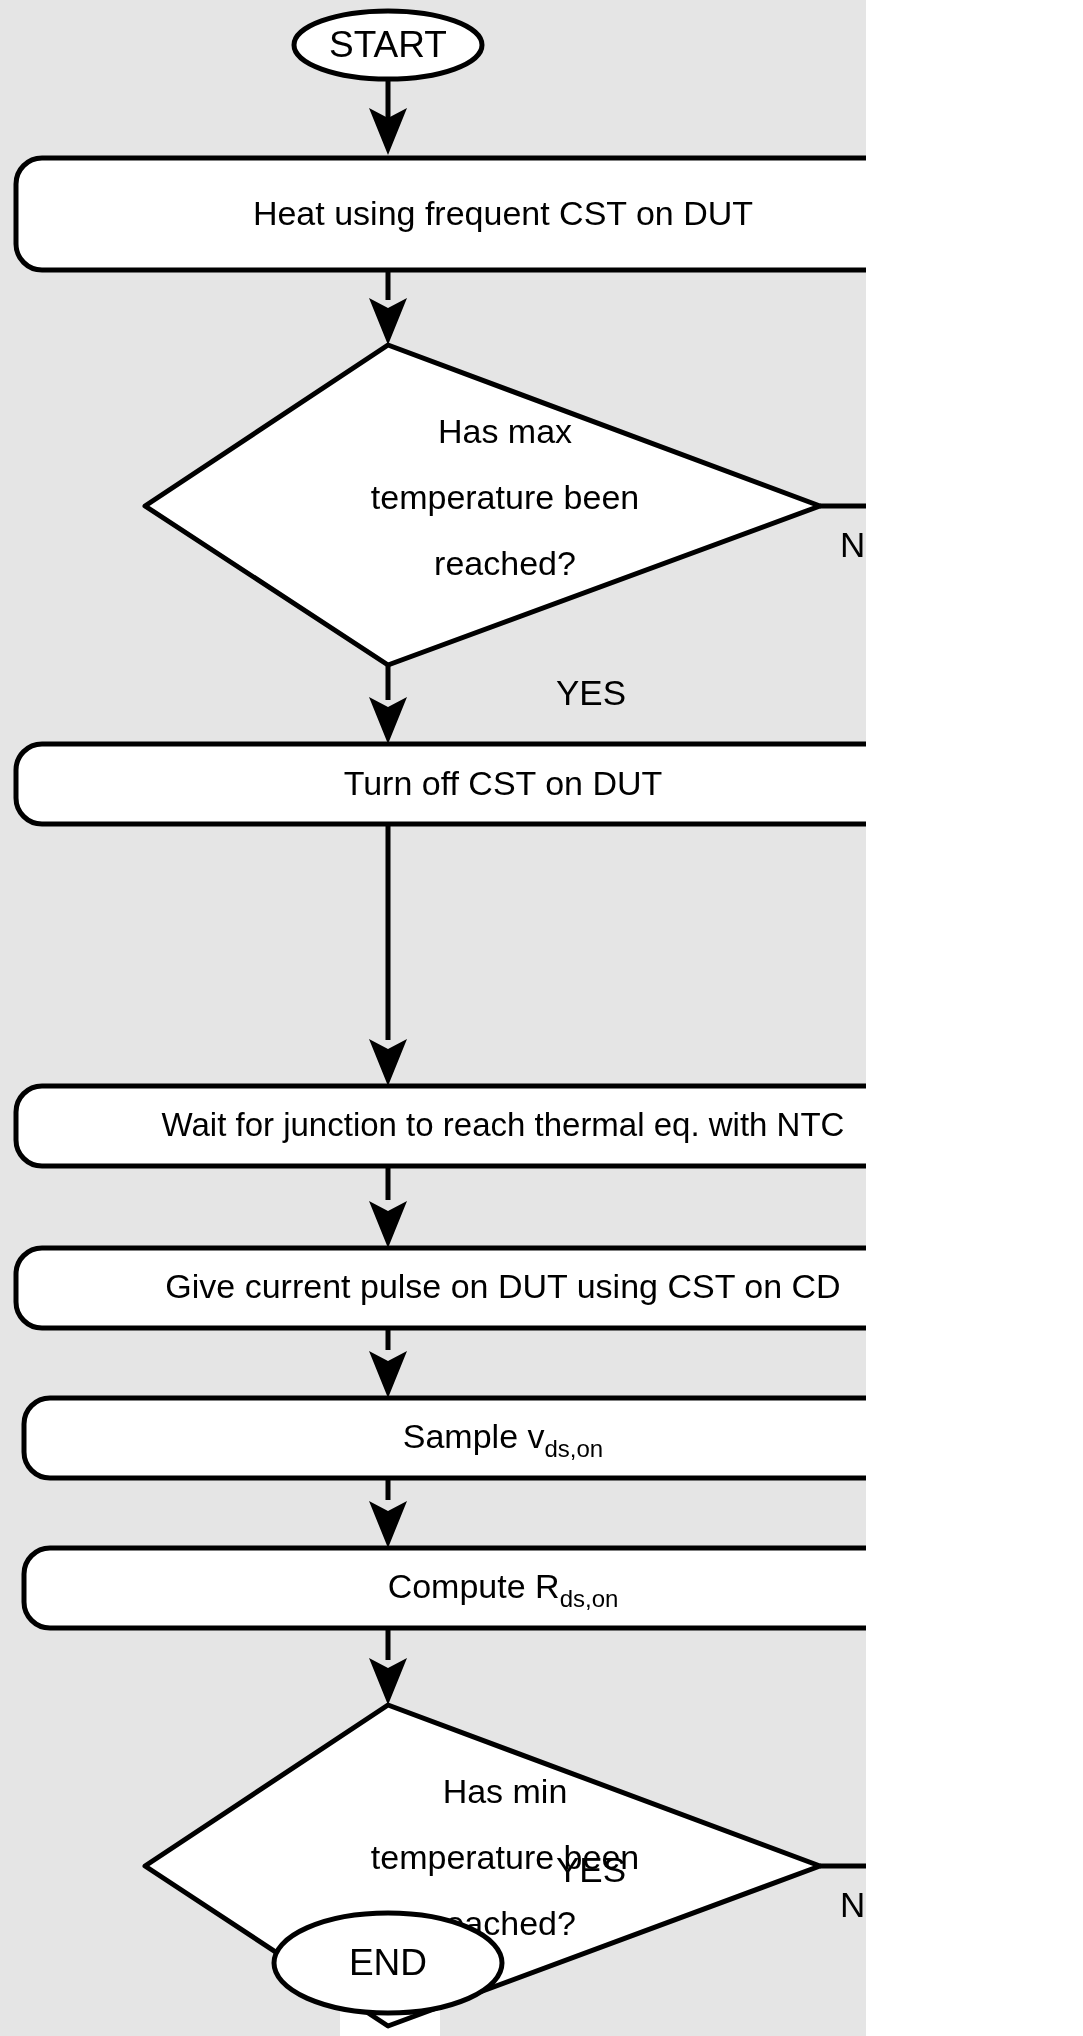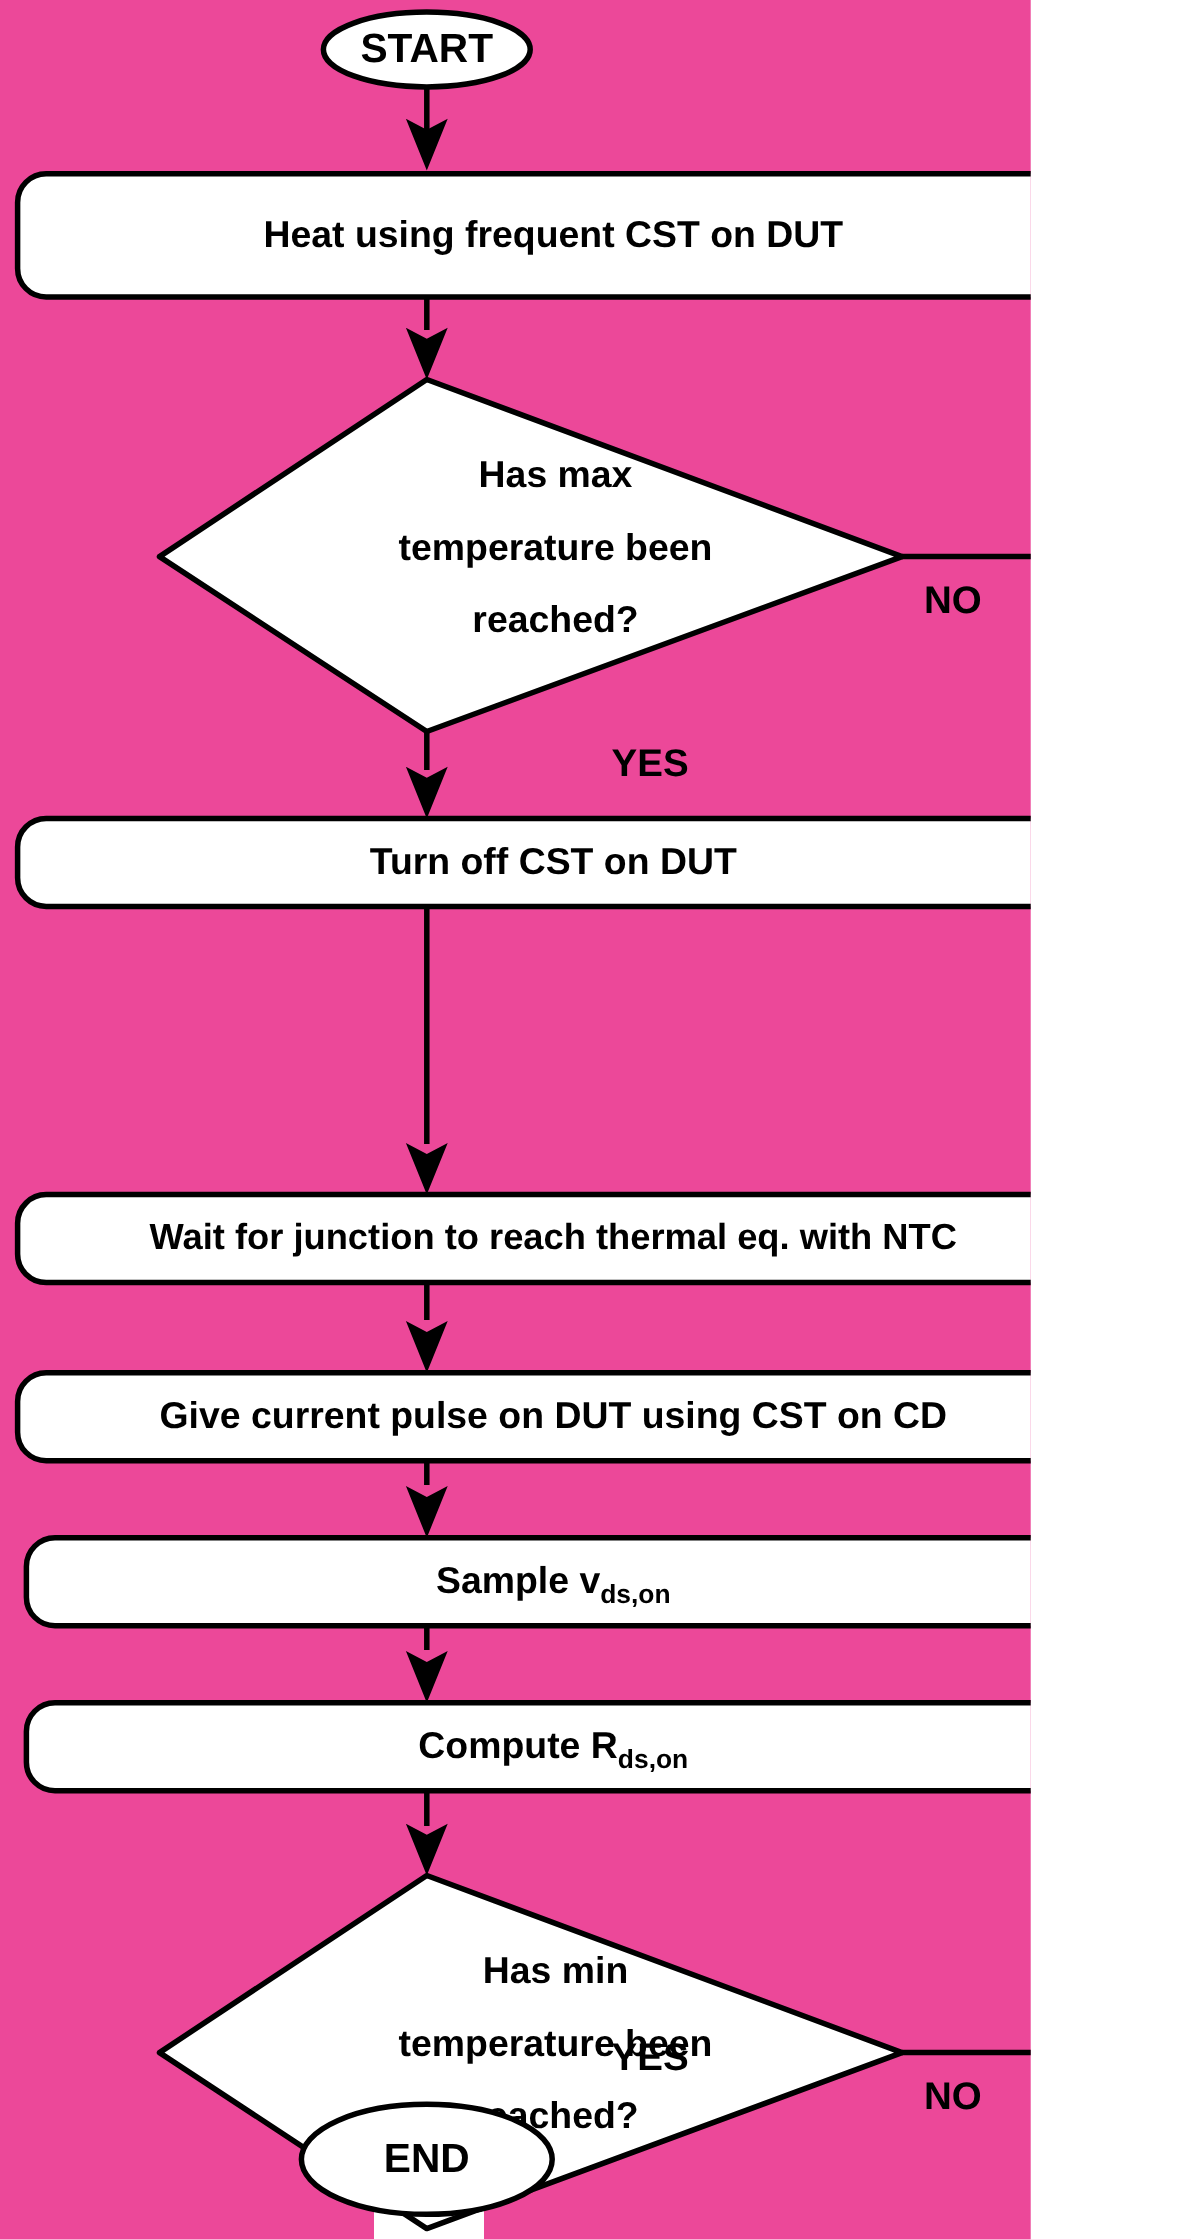--- a/index.html
+++ b/index.html
@@ -5,25 +5,24 @@
   html, body {
     margin: 0;
     padding: 0;
     background: #ffffff;
   }
   body {
     font-family: "Liberation Sans", sans-serif;
   }
   #flowchart-root {
     position: relative;
-    width: 937px;
+    width: 866px;
     height: 2036px;
-    background: #ec4899;
+    background: #e5e5e5;
     overflow: hidden;
-    font-weight: bold;
   }
   svg.fc {
     display: block;
     width: 1083px;
     height: 2036px;
   }
   .node-shape {
     fill: #ffffff;
     stroke: #000000;
     stroke-width: 5;

